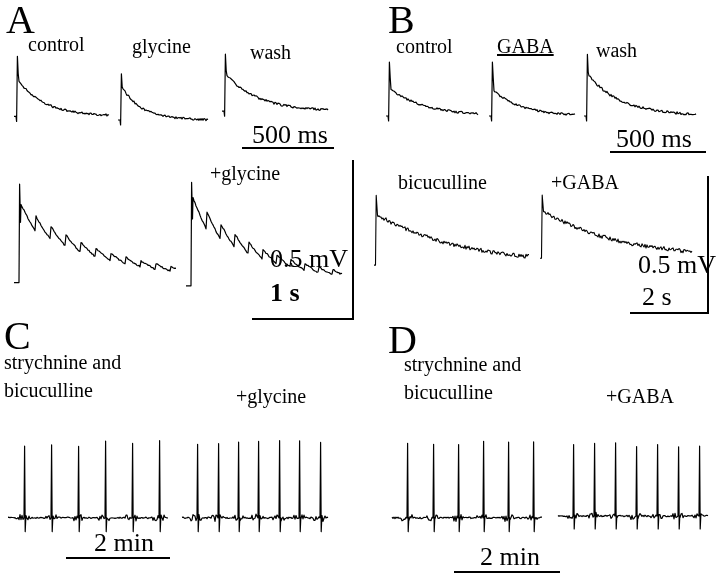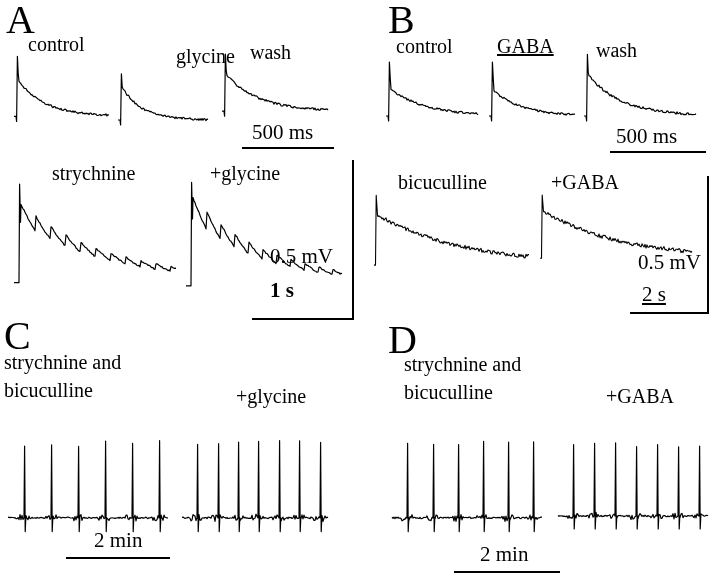--- a/index.html
+++ b/index.html
@@ -2,50 +2,49 @@
 <html><head>
 <meta charset="utf-8">
 <style>
   html,body{margin:0;padding:0;background:#fff;}
   #figure{
     position:relative;width:720px;height:583px;background:#ffffff;
     font-family:"Liberation Serif", "DejaVu Serif", serif;color:#000;overflow:hidden;
   }
   .panel-letter{position:absolute;font-size:40px;line-height:1;}
   .trace-label{position:absolute;font-size:20px;line-height:1;white-space:nowrap;}
-  .scale-label{position:absolute;font-size:21px;line-height:1;white-space:nowrap;}
+  .scale-label{position:absolute;font-size:26px;line-height:1;white-space:nowrap;}
   .hbar{position:absolute;border-top:2px solid #000;}
   .bracket{position:absolute;border-right:2px solid #000;border-bottom:2px solid #000;}
   svg.trace{position:absolute;overflow:visible;}
 </style>
 </head>
 <body>
 
 <div id="figure">
 
   <div class="panel-letter" style="left:6px;top:0px;">A</div>
 
   <div class="trace-label" style="left:28px;top:34px;">control</div>
-  <div class="trace-label" style="left:132px;top:46px;margin-left:44px;">glycine</div>
+  <div class="trace-label" style="left:132px;top:36px;">glycine</div>
   <div class="trace-label" style="left:250px;top:42px;">wash</div>
 
   <svg class="trace" style="left:14px;top:54px;" viewBox="0 0 95 78" width="95" height="78">
       <polyline points="0.0,62.4 2.0,62.4 2.6,67.4 3.4,2.3 4.2,19.5 5.0,27.3 6.0,28.6 7.0,29.9 8.0,31.3 9.0,32.4 10.0,34.1 11.0,34.5 12.0,34.5 13.0,36.5 14.0,37.6 15.0,38.2 16.0,39.1 17.0,40.8 18.0,40.7 19.0,42.0 20.0,42.8 21.0,42.4 22.0,43.2 23.0,44.1 24.0,45.0 25.0,45.6 26.0,46.6 27.0,46.2 28.0,47.8 29.0,48.3 30.0,48.5 31.0,50.0 32.0,50.4 33.0,50.7 34.0,50.2 35.0,51.3 36.0,50.9 37.0,50.9 38.0,52.8 39.0,53.7 40.0,52.5 41.0,52.6 42.0,54.2 43.0,53.7 44.0,54.4 45.0,54.8 46.0,55.6 47.0,54.4 48.0,56.2 49.0,56.4 50.0,55.7 51.0,55.1 52.0,55.5 53.0,57.4 54.0,56.8 55.0,57.1 56.0,56.7 57.0,57.4 58.0,58.1 59.0,56.9 60.0,58.3 61.0,57.1 62.0,58.2 63.0,58.7 64.0,59.6 65.0,58.6 66.0,58.8 67.0,58.7 68.0,58.1 69.0,59.7 70.0,59.2 71.0,60.0 72.0,59.1 73.0,59.8 74.0,59.4 75.0,60.6 76.0,59.2 77.0,59.2 78.0,60.4 79.0,60.5 80.0,59.5 81.0,60.1 82.0,60.2 83.0,61.5 84.0,61.4 85.0,61.0 86.0,60.5 87.0,61.7 88.0,61.0 89.0,60.8 90.0,60.5 91.0,61.0 92.0,60.0 93.0,62.0 94.0,60.7 95.0,61.0" fill="none" stroke="#000000" stroke-width="1.2" stroke-linejoin="round"></polyline>
     </svg>
   <svg class="trace" style="left:118px;top:72px;" viewBox="0 0 90 60" width="90" height="60">
       <polyline points="0.0,48.0 2.0,48.0 2.6,53.0 3.4,1.8 4.2,15.0 5.0,16.8 6.0,17.9 7.0,18.9 8.0,21.4 9.0,23.5 10.0,23.0 11.0,23.9 12.0,26.5 13.0,27.5 14.0,28.3 15.0,29.7 16.0,29.1 17.0,31.9 18.0,31.4 19.0,32.6 20.0,33.9 21.0,34.4 22.0,34.8 23.0,36.1 24.0,37.1 25.0,36.1 26.0,36.8 27.0,38.6 28.0,38.0 29.0,38.6 30.0,38.6 31.0,38.8 32.0,39.8 33.0,39.4 34.0,40.3 35.0,40.7 36.0,41.1 37.0,41.1 38.0,42.3 39.0,42.7 40.0,42.2 41.0,43.0 42.0,42.8 43.0,42.9 44.0,43.4 45.0,44.4 46.0,43.3 47.0,43.2 48.0,44.6 49.0,44.6 50.0,44.0 51.0,44.1 52.0,45.5 53.0,45.0 54.0,44.6 55.0,45.2 56.0,45.4 57.0,46.5 58.0,44.9 59.0,46.5 60.0,45.8 61.0,45.5 62.0,46.1 63.0,45.4 64.0,47.0 65.0,45.4 66.0,45.5 67.0,46.8 68.0,46.7 69.0,46.7 70.0,46.7 71.0,46.2 72.0,45.9 73.0,47.1 74.0,47.2 75.0,48.1 76.0,47.7 77.0,46.6 78.0,47.4 79.0,47.9 80.0,46.8 81.0,48.3 82.0,46.7 83.0,48.2 84.0,46.6 85.0,48.3 86.0,46.5 87.0,47.0 88.0,48.6 89.0,47.0 90.0,47.6" fill="none" stroke="#000000" stroke-width="1.2" stroke-linejoin="round"></polyline>
     </svg>
   <svg class="trace" style="left:222px;top:52px;" viewBox="0 0 106 74" width="106" height="74">
       <polyline points="0.0,59.2 2.0,59.2 2.6,64.2 3.4,2.2 4.2,18.5 5.0,23.7 6.0,24.9 7.0,25.5 8.0,25.8 9.0,26.8 10.0,27.7 11.0,28.6 12.0,29.7 13.0,31.2 14.0,32.6 15.0,34.2 16.0,34.4 17.0,35.5 18.0,35.1 19.0,35.5 20.0,37.2 21.0,37.4 22.0,38.6 23.0,39.3 24.0,38.8 25.0,40.6 26.0,40.7 27.0,41.8 28.0,41.6 29.0,41.5 30.0,43.6 31.0,43.3 32.0,43.0 33.0,44.0 34.0,43.8 35.0,44.3 36.0,45.3 37.0,47.2 38.0,46.3 39.0,47.5 40.0,46.7 41.0,47.4 42.0,47.6 43.0,48.9 44.0,47.6 45.0,49.2 46.0,48.4 47.0,49.0 48.0,49.8 49.0,49.4 50.0,49.8 51.0,50.3 52.0,52.1 53.0,50.4 54.0,50.8 55.0,52.4 56.0,51.2 57.0,51.3 58.0,51.9 59.0,53.7 60.0,54.1 61.0,53.7 62.0,52.4 63.0,53.2 64.0,52.6 65.0,54.5 66.0,53.1 67.0,53.5 68.0,53.4 69.0,54.9 70.0,55.4 71.0,55.9 72.0,54.6 73.0,54.8 74.0,55.6 75.0,56.2 76.0,55.7 77.0,56.0 78.0,56.1 79.0,56.7 80.0,55.9 81.0,56.6 82.0,56.1 83.0,57.0 84.0,55.7 85.0,56.7 86.0,55.7 87.0,56.0 88.0,56.9 89.0,56.4 90.0,55.8 91.0,55.8 92.0,57.6 93.0,56.1 94.0,58.1 95.0,57.8 96.0,56.8 97.0,58.2 98.0,58.3 99.0,56.5 100.0,57.0 101.0,56.6 102.0,57.5 103.0,57.2 104.0,57.3 105.0,56.9 106.0,58.0" fill="none" stroke="#000000" stroke-width="1.2" stroke-linejoin="round"></polyline>
     </svg>
 
   <div class="scale-label" style="left:252px;top:122px;">500 ms</div>
   <div class="hbar" style="left:242px;top:147px;width:92px;"></div>
 
-  <div class="trace-label" style="left:52px;top:163px;">strychnine</div>
   <div class="trace-label" style="left:210px;top:163px;">+glycine</div>
 
   <svg class="trace" style="left:14px;top:182px;" viewBox="0 0 162 112" width="162" height="112">
       <polyline points="0.0,100.6 5.0,100.6 5.6,2.2 6.5,40.3 7.0,22.6 8.0,24.9 9.0,26.8 10.0,27.8 11.0,30.3 12.0,32.1 13.0,33.7 14.0,36.7 15.0,38.4 16.0,40.0 17.0,41.4 18.0,43.7 19.0,45.2 20.0,46.7 21.0,48.8 22.0,33.8 23.0,36.5 24.0,38.3 25.0,40.1 26.0,41.0 27.0,43.5 28.0,45.1 29.0,46.7 30.0,48.3 31.0,50.1 32.0,51.2 33.0,52.7 34.0,53.3 35.0,55.0 36.0,56.5 37.0,44.8 38.0,45.7 39.0,47.2 40.0,49.3 41.0,50.7 42.0,52.6 43.0,53.8 44.0,55.2 45.0,56.6 46.0,57.2 47.0,58.6 48.0,59.9 49.0,60.8 50.0,63.1 51.0,63.2 52.0,52.9 53.0,53.7 54.0,55.5 55.0,57.4 56.0,58.8 57.0,59.6 58.0,61.1 59.0,61.9 60.0,62.8 61.0,63.7 62.0,66.0 63.0,66.8 64.0,68.2 65.0,69.1 66.0,69.4 67.0,60.5 68.0,61.1 69.0,62.9 70.0,63.9 71.0,65.2 72.0,65.6 73.0,66.5 74.0,68.2 75.0,68.4 76.0,70.2 77.0,70.6 78.0,72.2 79.0,72.1 80.0,74.2 81.0,74.1 82.0,66.6 83.0,67.1 84.0,68.7 85.0,69.0 86.0,69.9 87.0,70.9 88.0,71.6 89.0,72.2 90.0,73.7 91.0,74.4 92.0,75.3 93.0,76.1 94.0,77.1 95.0,77.3 96.0,78.6 97.0,71.7 98.0,72.0 99.0,72.8 100.0,74.1 101.0,74.6 102.0,74.7 103.0,75.8 104.0,76.4 105.0,78.2 106.0,78.2 107.0,78.4 108.0,79.6 109.0,80.7 110.0,81.2 111.0,81.8 112.0,74.8 113.0,75.5 114.0,77.1 115.0,77.6 116.0,78.4 117.0,78.9 118.0,79.5 119.0,80.9 120.0,81.1 121.0,81.6 122.0,82.1 123.0,83.5 124.0,83.8 125.0,83.4 126.0,85.0 127.0,78.6 128.0,80.1 129.0,80.2 130.0,81.1 131.0,81.3 132.0,81.7 133.0,82.2 134.0,83.4 135.0,83.2 136.0,83.7 137.0,85.1 138.0,85.6 139.0,85.6 140.0,87.1 141.0,87.4 142.0,81.9 143.0,81.9 144.0,82.4 145.0,83.3 146.0,83.8 147.0,84.8 148.0,84.7 149.0,86.2 150.0,86.8 151.0,86.5 152.0,86.9 153.0,87.6 154.0,88.7 155.0,88.0 156.0,89.1 157.0,84.4 158.0,85.1 159.0,85.8 160.0,86.3 161.0,86.1 162.0,86.3" fill="none" stroke="#000000" stroke-width="1.2" stroke-linejoin="round"></polyline>
     </svg>
   <svg class="trace" style="left:186px;top:180px;" viewBox="0 0 156 118" width="156" height="118">
       <polyline points="0.0,105.8 5.0,105.8 5.6,2.4 6.5,38.9 7.0,17.5 8.0,20.7 9.0,22.6 10.0,26.0 11.0,28.0 12.0,30.4 13.0,32.1 14.0,35.3 15.0,37.9 16.0,40.3 17.0,41.8 18.0,43.7 19.0,46.0 20.0,48.9 21.0,32.2 22.0,34.2 23.0,36.3 24.0,38.5 25.0,41.2 26.0,43.2 27.0,44.9 28.0,47.1 29.0,48.6 30.0,51.6 31.0,53.5 32.0,54.5 33.0,56.4 34.0,58.5 35.0,44.9 36.0,46.5 37.0,48.5 38.0,49.3 39.0,51.6 40.0,54.0 41.0,55.8 42.0,57.1 43.0,59.1 44.0,60.7 45.0,61.3 46.0,62.9 47.0,64.7 48.0,66.6 49.0,54.5 50.0,56.1 51.0,56.8 52.0,59.3 53.0,60.8 54.0,62.6 55.0,63.8 56.0,65.3 57.0,66.5 58.0,67.5 59.0,69.4 60.0,70.9 61.0,72.7 62.0,73.0 63.0,62.0 64.0,63.6 65.0,64.7 66.0,67.0 67.0,68.3 68.0,68.8 69.0,70.4 70.0,72.1 71.0,73.1 72.0,73.8 73.0,74.8 74.0,76.5 75.0,77.3 76.0,79.0 77.0,69.6 78.0,70.6 79.0,71.7 80.0,73.5 81.0,73.5 82.0,74.7 83.0,76.8 84.0,77.2 85.0,77.7 86.0,78.9 87.0,80.8 88.0,81.5 89.0,82.5 90.0,83.5 91.0,75.4 92.0,75.8 93.0,77.2 94.0,77.5 95.0,78.3 96.0,79.6 97.0,80.4 98.0,81.4 99.0,82.8 100.0,84.0 101.0,84.0 102.0,85.4 103.0,85.6 104.0,86.3 105.0,79.3 106.0,80.6 107.0,80.9 108.0,82.4 109.0,83.7 110.0,84.3 111.0,85.0 112.0,85.8 113.0,86.9 114.0,87.2 115.0,87.6 116.0,88.1 117.0,89.2 118.0,90.3 119.0,83.8 120.0,84.3 121.0,85.5 122.0,85.3 123.0,86.5 124.0,86.8 125.0,87.4 126.0,88.4 127.0,89.8 128.0,90.6 129.0,91.0 130.0,91.3 131.0,92.3 132.0,92.0 133.0,87.2 134.0,87.2 135.0,88.0 136.0,89.6 137.0,89.6 138.0,90.0 139.0,91.1 140.0,91.9 141.0,92.0 142.0,92.3 143.0,92.5 144.0,93.2 145.0,94.1 146.0,94.2 147.0,89.7 148.0,89.7 149.0,91.1 150.0,91.7 151.0,92.1 152.0,92.6 153.0,92.6 154.0,94.1 155.0,93.2 156.0,93.7" fill="none" stroke="#000000" stroke-width="1.2" stroke-linejoin="round"></polyline>
     </svg>
 
   <div class="bracket" style="left:252px;top:160px;width:100px;height:158px;"></div>
@@ -76,21 +75,21 @@
 
   <svg class="trace" style="left:374px;top:192px;" viewBox="0 0 155 86" width="155" height="86">
       <polyline points="0.0,73.1 1.5,73.1 2.2,3.4 3.5,23.2 4.0,24.6 5.0,23.8 6.0,24.9 7.0,25.1 8.0,26.9 9.0,26.0 10.0,28.3 11.0,26.9 12.0,25.9 13.0,29.1 14.0,30.1 15.0,28.6 16.0,29.1 17.0,32.1 18.0,30.4 19.0,30.1 20.0,30.8 21.0,33.1 22.0,34.0 23.0,32.4 24.0,32.7 25.0,34.3 26.0,33.4 27.0,34.5 28.0,34.1 29.0,35.8 30.0,35.5 31.0,34.9 32.0,38.6 33.0,36.3 34.0,36.1 35.0,39.1 36.0,38.7 37.0,39.2 38.0,40.7 39.0,38.9 40.0,41.3 41.0,40.6 42.0,41.4 43.0,40.2 44.0,40.7 45.0,43.1 46.0,42.8 47.0,42.0 48.0,44.8 49.0,44.5 50.0,42.9 51.0,42.5 52.0,43.6 53.0,43.0 54.0,45.3 55.0,44.4 56.0,46.2 57.0,44.8 58.0,46.2 59.0,48.4 60.0,48.3 61.0,47.1 62.0,49.2 63.0,46.5 64.0,47.2 65.0,49.0 66.0,50.6 67.0,50.9 68.0,49.9 69.0,51.7 70.0,49.2 71.0,50.8 72.0,49.8 73.0,51.3 74.0,50.3 75.0,50.5 76.0,53.4 77.0,52.4 78.0,51.3 79.0,51.2 80.0,54.5 81.0,52.3 82.0,54.0 83.0,51.9 84.0,53.1 85.0,54.3 86.0,53.2 87.0,55.6 88.0,55.3 89.0,55.1 90.0,56.4 91.0,53.3 92.0,57.1 93.0,54.6 94.0,55.8 95.0,54.2 96.0,57.8 97.0,56.8 98.0,55.6 99.0,57.0 100.0,56.1 101.0,57.6 102.0,57.5 103.0,56.2 104.0,56.7 105.0,59.3 106.0,57.3 107.0,56.3 108.0,60.3 109.0,58.5 110.0,60.2 111.0,60.1 112.0,59.0 113.0,60.1 114.0,58.0 115.0,58.4 116.0,58.8 117.0,61.7 118.0,62.0 119.0,58.9 120.0,58.7 121.0,60.6 122.0,60.6 123.0,62.1 124.0,59.8 125.0,61.0 126.0,62.6 127.0,60.8 128.0,60.3 129.0,60.1 130.0,61.0 131.0,62.7 132.0,63.8 133.0,61.5 134.0,63.5 135.0,62.9 136.0,63.1 137.0,64.1 138.0,63.2 139.0,61.2 140.0,61.4 141.0,64.5 142.0,64.5 143.0,65.0 144.0,65.3 145.0,62.2 146.0,64.5 147.0,62.6 148.0,64.5 149.0,63.0 150.0,65.8 151.0,66.0 152.0,62.4 153.0,64.1 154.0,62.6 155.0,62.6" fill="none" stroke="#000000" stroke-width="1.1" stroke-linejoin="round"></polyline>
     </svg>
   <svg class="trace" style="left:540px;top:192px;" viewBox="0 0 152 78" width="152" height="78">
       <polyline points="0.0,66.3 1.5,66.3 2.2,3.1 3.5,19.5 4.0,19.9 5.0,19.9 6.0,22.1 7.0,22.0 8.0,20.6 9.0,22.6 10.0,22.1 11.0,24.1 12.0,25.6 13.0,24.6 14.0,24.3 15.0,27.3 16.0,27.3 17.0,26.1 18.0,26.2 19.0,27.9 20.0,29.1 21.0,29.3 22.0,27.4 23.0,29.7 24.0,31.7 25.0,29.0 26.0,31.6 27.0,29.8 28.0,31.2 29.0,30.9 30.0,31.8 31.0,34.6 32.0,34.0 33.0,32.5 34.0,33.5 35.0,36.5 36.0,35.5 37.0,37.2 38.0,35.7 39.0,36.6 40.0,35.3 41.0,35.7 42.0,38.1 43.0,38.7 44.0,37.6 45.0,39.6 46.0,38.2 47.0,38.9 48.0,41.0 49.0,41.8 50.0,40.8 51.0,39.9 52.0,40.6 53.0,40.9 54.0,40.4 55.0,43.0 56.0,43.4 57.0,43.8 58.0,45.0 59.0,42.0 60.0,45.7 61.0,43.9 62.0,46.3 63.0,43.3 64.0,43.5 65.0,43.4 66.0,45.0 67.0,45.8 68.0,46.6 69.0,48.0 70.0,45.0 71.0,47.8 72.0,48.9 73.0,46.5 74.0,48.5 75.0,46.6 76.0,48.2 77.0,49.7 78.0,47.1 79.0,50.8 80.0,49.3 81.0,51.0 82.0,49.3 83.0,50.1 84.0,49.3 85.0,50.6 86.0,49.7 87.0,51.5 88.0,50.0 89.0,50.8 90.0,52.6 91.0,52.2 92.0,53.6 93.0,53.4 94.0,51.7 95.0,52.3 96.0,51.5 97.0,50.9 98.0,53.5 99.0,52.1 100.0,54.2 101.0,54.9 102.0,51.8 103.0,53.5 104.0,55.0 105.0,52.4 106.0,56.0 107.0,52.9 108.0,55.2 109.0,55.3 110.0,53.6 111.0,54.5 112.0,53.7 113.0,55.8 114.0,54.6 115.0,54.3 116.0,56.1 117.0,57.3 118.0,55.2 119.0,57.2 120.0,55.7 121.0,54.8 122.0,57.8 123.0,56.0 124.0,54.7 125.0,57.7 126.0,57.4 127.0,58.5 128.0,58.8 129.0,56.1 130.0,57.8 131.0,57.5 132.0,56.4 133.0,55.9 134.0,58.7 135.0,58.8 136.0,57.2 137.0,57.3 138.0,57.6 139.0,56.5 140.0,57.4 141.0,60.6 142.0,59.0 143.0,60.7 144.0,57.5 145.0,57.7 146.0,59.3 147.0,58.3 148.0,58.8 149.0,59.1 150.0,59.1 151.0,60.3 152.0,59.2" fill="none" stroke="#000000" stroke-width="1.1" stroke-linejoin="round"></polyline>
     </svg>
 
   <div class="bracket" style="left:630px;top:176px;width:77px;height:136px;"></div>
   <div class="scale-label" style="left:638px;top:252px;">0.5 mV</div>
-  <div class="scale-label" style="left:642px;top:284px;text-decoration:underline;">2 s</div>
+  <div class="scale-label" style="left:642px;top:284px;">2 s</div>
 
   <div class="panel-letter" style="left:4px;top:316px;">C</div>
   <div class="trace-label" style="left:4px;top:352px;">strychnine and</div>
   <div class="trace-label" style="left:4px;top:380px;">bicuculline</div>
   <div class="trace-label" style="left:236px;top:386px;">+glycine</div>
 
   <svg class="trace" style="left:8px;top:436px;" viewBox="0 0 160 105" width="160" height="105">
       <polyline points="0.0,81.3 1.0,81.2 2.0,81.8 3.0,81.2 4.0,81.5 5.0,81.5 6.0,81.8 7.0,81.6 8.0,82.6 9.0,82.6 10.0,81.6 11.0,83.6 12.0,78.7 13.0,83.6 14.0,79.4 15.0,83.3 16.0,81.9 16.6,10.0 17.2,95.6 17.8,81.9 18.0,79.7 19.0,82.4 20.0,83.7 21.0,80.1 22.0,82.6 23.0,82.4 24.0,81.3 25.0,82.2 26.0,82.0 27.0,81.8 28.0,82.4 29.0,81.3 30.0,82.0 31.0,82.2 32.0,81.6 33.0,81.4 34.0,81.7 35.0,81.8 36.0,82.5 37.0,82.1 38.0,80.4 39.0,82.1 40.0,80.4 41.0,79.7 42.0,83.3 43.0,81.9 43.6,8.9 44.2,95.6 44.8,81.9 45.0,80.0 46.0,82.7 47.0,82.4 48.0,78.9 49.0,82.5 50.0,81.1 51.0,81.1 52.0,81.2 53.0,82.2 54.0,81.6 55.0,81.3 56.0,81.7 57.0,81.6 58.0,81.7 59.0,81.2 60.0,81.2 61.0,81.3 62.0,81.8 63.0,82.0 64.0,82.0 65.0,81.6 66.0,84.7 67.0,80.5 68.0,83.9 69.0,80.2 70.0,81.9 70.6,10.4 71.2,95.6 71.8,81.9 72.0,79.7 73.0,78.6 74.0,84.3 75.0,81.8 76.0,81.3 77.0,82.2 78.0,81.7 79.0,82.3 80.0,82.2 81.0,81.2 82.0,81.8 83.0,82.5 84.0,81.9 85.0,81.7 86.0,81.5 87.0,81.9 88.0,81.7 89.0,81.3 90.0,82.7 91.0,84.2 92.0,80.4 93.0,82.8 94.0,79.1 95.0,80.3 96.0,82.6 97.0,81.9 97.6,5.0 98.2,95.6 98.8,81.9 99.0,82.2 100.0,83.1 101.0,84.5 102.0,82.3 103.0,82.0 104.0,81.9 105.0,82.0 106.0,82.1 107.0,82.4 108.0,82.1 109.0,82.0 110.0,81.4 111.0,82.3 112.0,81.2 113.0,82.2 114.0,82.1 115.0,81.6 116.0,81.2 117.0,82.2 118.0,79.1 119.0,79.2 120.0,82.8 121.0,83.6 122.0,81.3 123.0,82.3 124.0,81.9 124.6,7.4 125.2,95.6 125.8,81.9 126.0,81.7 127.0,79.2 128.0,84.9 129.0,80.2 130.0,82.5 131.0,81.9 132.0,82.4 133.0,81.7 134.0,81.5 135.0,82.3 136.0,81.9 137.0,81.6 138.0,81.1 139.0,82.0 140.0,82.7 141.0,81.7 142.0,82.0 143.0,81.4 144.0,81.1 145.0,84.3 146.0,81.5 147.0,84.3 148.0,84.6 149.0,83.6 150.0,79.7 151.0,81.9 151.6,4.7 152.2,95.6 152.8,81.9 153.0,79.0 154.0,81.8 155.0,84.3 156.0,79.0 157.0,81.3 158.0,81.5 159.0,82.0 160.0,81.9" fill="none" stroke="#000000" stroke-width="1.2" stroke-linejoin="round"></polyline>
     </svg>
   <svg class="trace" style="left:182px;top:436px;" viewBox="0 0 146 105" width="146" height="105">

